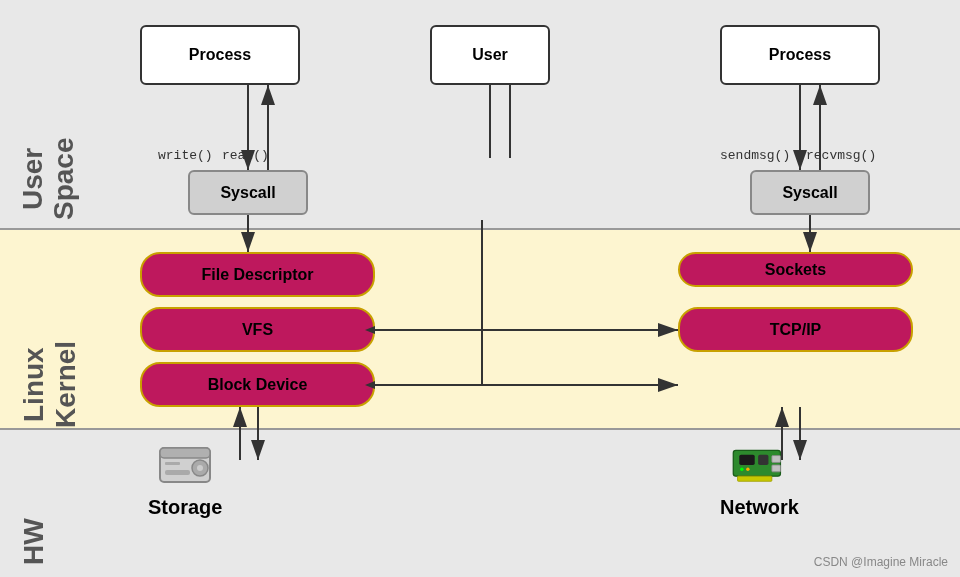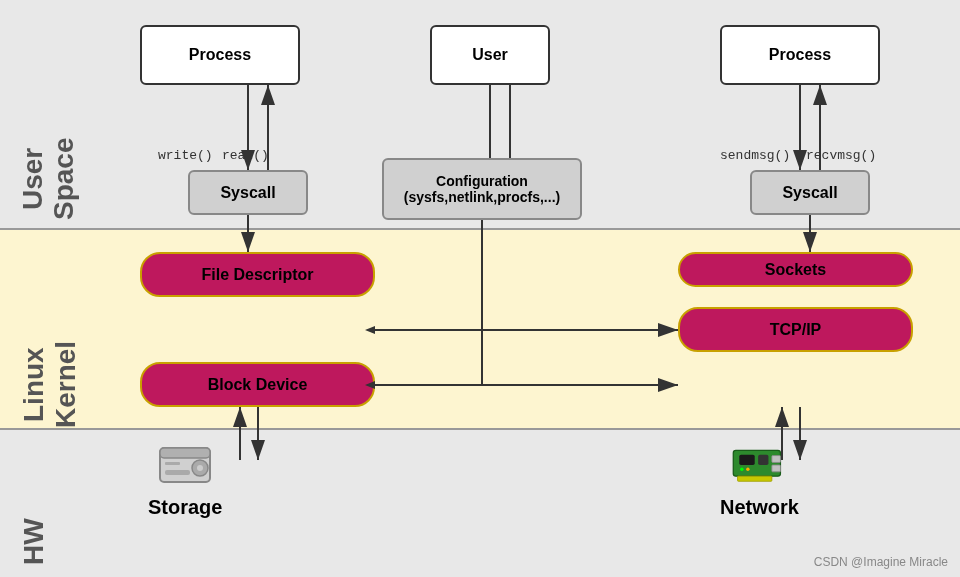--- a/index.html
+++ b/index.html
@@ -183,29 +183,28 @@
   </div>
 
   <div class="box box-gray" style="left:188px;top:170px;width:120px;height:45px;">
     <span>Syscall</span>
   </div>
 
   <div class="box box-gray" style="left:750px;top:170px;width:120px;height:45px;">
     <span>Syscall</span>
   </div>
 
-  <div class="box box-gray" style="left:382px;top:158px;width:200px;height:62px;font-size:14px;">
-    <span style="white-space:pre-line;text-align:center;">Configuration
-(sysfs,netlink,procfs,...)</span>
-  </div>
 
   <div class="box box-rounded" style="left:140px;top:252px;width:235px;height:45px;">
     <span>File Descriptor</span>
   </div>
 
+  <div class="box box-rounded" style="left:140px;top:307px;width:235px;height:45px;">
+    <span>VFS</span>
+  </div>
 
   <div class="box box-rounded" style="left:140px;top:362px;width:235px;height:45px;">
     <span>Block Device</span>
   </div>
 
   <div class="box box-rounded" style="left:678px;top:252px;width:235px;height:35px;">
     <span>Sockets</span>
   </div>
 
   <div class="box box-rounded" style="left:678px;top:307px;width:235px;height:45px;">

